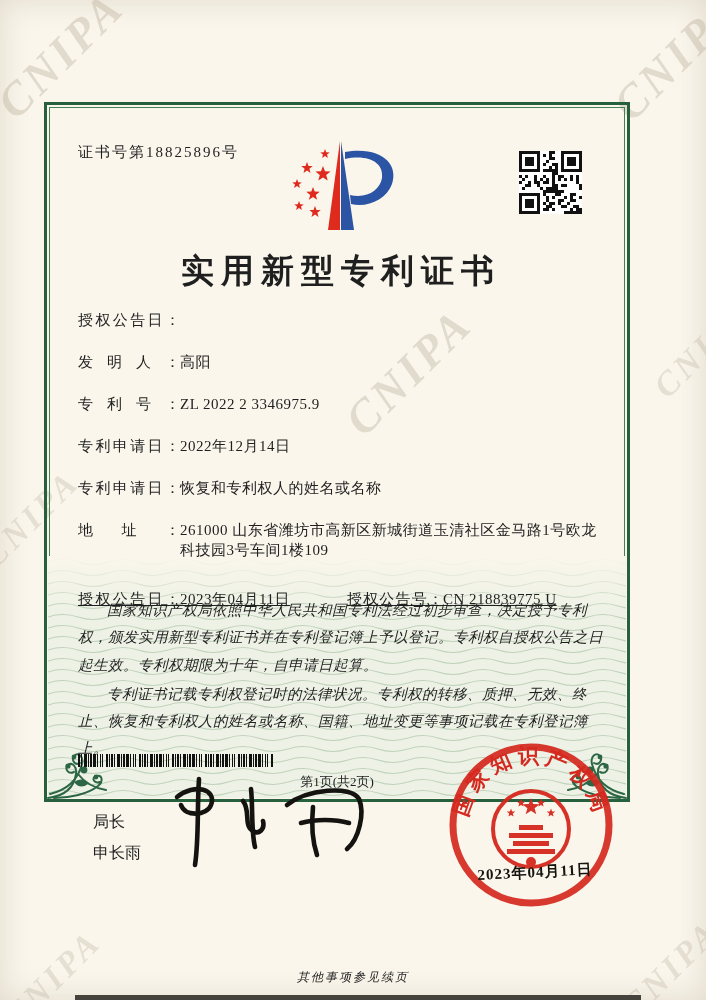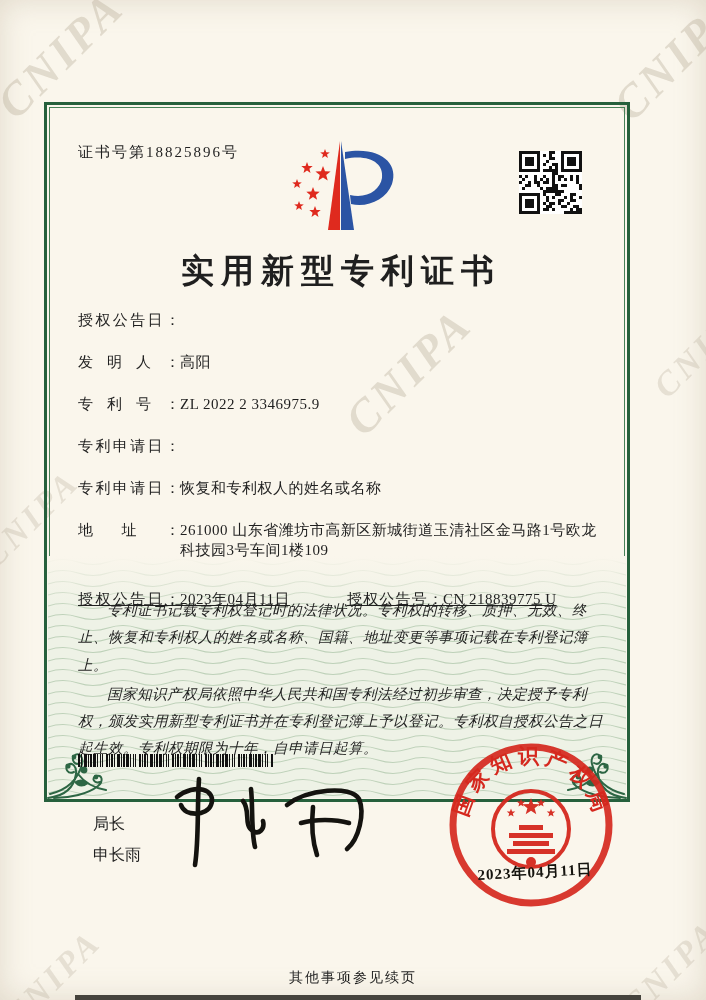--- a/index.html
+++ b/index.html
@@ -41,30 +41,30 @@
   .grant-pair2{margin-left:57px;display:flex;}
   .grant-pair2 .flabel{width:96px;flex:0 0 96px;}
   
   .body-text{position:absolute;left:31px;top:492px;width:534px;
     font-size:14.5px;line-height:1.88;font-style:italic;}
   .body-text p{margin:0 0 2px 0;text-indent:2em;letter-spacing:.5px;}
   
   .barcode{position:absolute;left:31px;top:649px;width:196px;height:13px;}
   
   .signer{position:absolute;left:46px;top:703px;
-    font-family:Liberation Sans, sans-serif;font-size:16px;line-height:31px;}
+    font-family:Liberation Mono, monospace;font-size:16px;line-height:31px;}
   .signature{position:absolute;left:108px;top:662px;width:220px;height:108px;}
   
   .seal{position:absolute;left:400px;top:636px;width:168px;height:168px;}
   .seal-date{position:absolute;left:408px;top:758px;width:160px;text-align:center;
     font-size:15px;font-weight:bold;color:#15140f;transform:rotate(-3deg);letter-spacing:1px;}
   .page-line{position:absolute;left:0;bottom:8px;width:100%;text-align:center;font-size:13px;}
   
   .note{position:absolute;left:0;top:969px;width:100%;text-align:center;
-    font-size:14px;letter-spacing:2px;}
+    font-size:12px;font-style:italic;letter-spacing:2px;}
   .next-strip{position:absolute;left:75px;top:995px;width:566px;height:5px;background:#45433c;}
 </style>
 </head>
 <body>
 
 <div class="page">
 
   <div class="wm" style="left:-18px;top:28px;">CNIPA</div>
   <div class="wm" style="left:598px;top:30px;">CNIPA</div>
   <div class="wm" style="left:330px;top:345px;">CNIPA</div>
@@ -270,42 +270,43 @@
       <div class="frow">
         <span class="flabel">发明人：</span>
         <span class="fvalue">高阳</span>
       </div>
       <div class="frow">
         <span class="flabel">专利号：</span>
         <span class="fvalue">ZL 2022 2 3346975.9</span>
       </div>
       <div class="frow">
         <span class="flabel">专利申请日：</span>
+        <span class="fvalue">2022年12月14日</span>
       </div>
       <div class="frow">
         <span class="flabel">专利申请日：</span>
         <span class="fvalue">恢复和专利权人的姓名或名称</span>
       </div>
       <div class="frow" style="margin-bottom:29px;">
         <span class="flabel">地址：</span>
         <span class="fvalue">261000 山东省潍坊市高新区新城街道玉清社区金马路1号欧龙科技园3号车间1楼109</span>
       </div>
       <div class="frow grant-row">
         <span class="flabel">授权公告日：</span>
         <span class="fvalue" style="flex:0 0 auto;">2023年04月11日</span>
         <span class="grant-pair2">
           <span class="flabel">授权公告号：</span>
           <span class="fvalue" style="flex:0 0 auto;">CN 218839775 U</span>
         </span>
       </div>
     </div>
 
     <div class="body-text">
+      <p>国家知识产权局依照中华人民共和国专利法经过初步审查，决定授予专利权，颁发实用新型专利证书并在专利登记簿上予以登记。专利权自授权公告之日起生效。专利权期限为十年，自申请日起算。</p>
       <p>专利证书记载专利权登记时的法律状况。专利权的转移、质押、无效、终止、恢复和专利权人的姓名或名称、国籍、地址变更等事项记载在专利登记簿上。</p>
-      <p>国家知识产权局依照中华人民共和国专利法经过初步审查，决定授予专利权，颁发实用新型专利证书并在专利登记簿上予以登记。专利权自授权公告之日起生效。专利权期限为十年，自申请日起算。</p>
     </div>
 
     <svg class="barcode" viewBox="0 0 196 13" preserveAspectRatio="none">
       <g class="bars" fill="#111">
           <rect x="0" y="0" width="2" height="13"></rect>
           <rect x="3" y="0" width="1" height="13"></rect>
           <rect x="6" y="0" width="3" height="13"></rect>
           <rect x="10" y="0" width="1" height="13"></rect>
           <rect x="12" y="0" width="2" height="13"></rect>
           <rect x="15" y="0" width="3" height="13"></rect>
@@ -407,17 +408,18 @@
           </g>
         <rect x="62" y="92" width="44" height="5"></rect>
         <rect x="66" y="100" width="36" height="5"></rect>
         <rect x="60" y="108" width="48" height="5"></rect>
         <rect x="72" y="84" width="24" height="5"></rect>
         <circle cx="84" cy="121" r="5"></circle>
       </g>
     </svg>
     <div class="seal-date">2023年04月11日</div>
 
+    <div class="page-line">第1页(共2页)</div>
   </div>
 
   <div class="note">其他事项参见续页</div>
   <div class="next-strip"></div>
 </div>
 
 </body></html>

